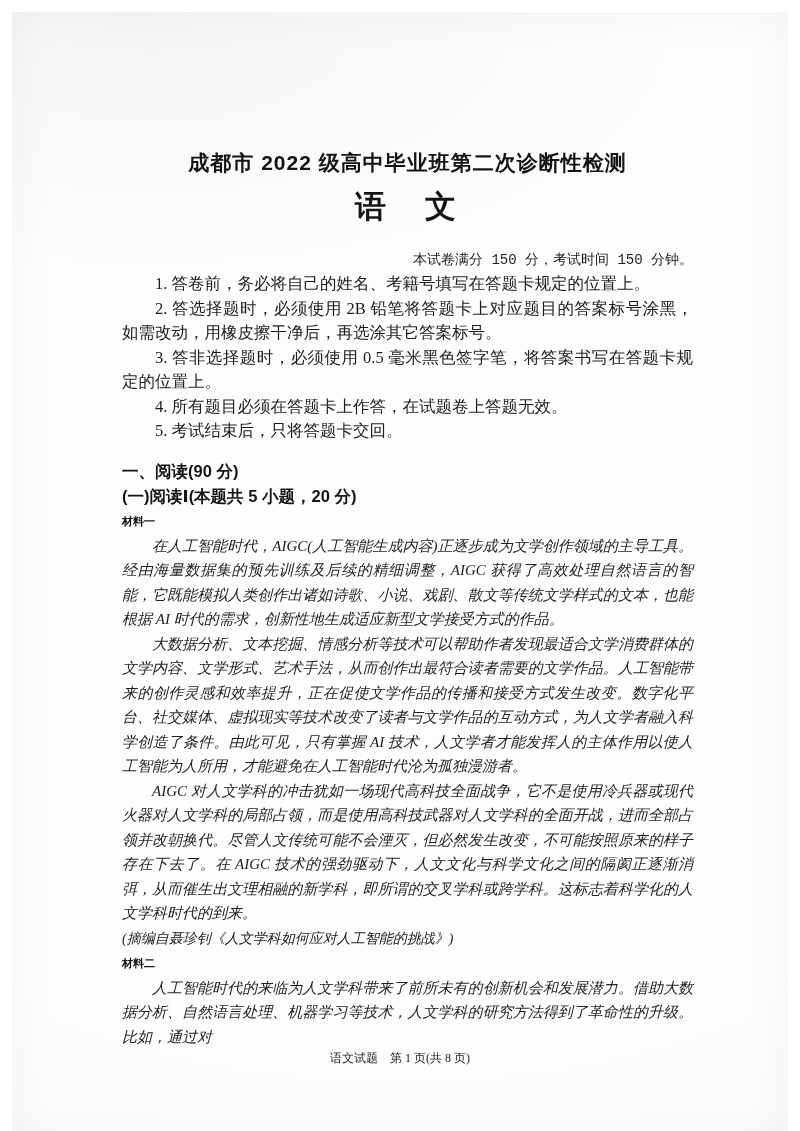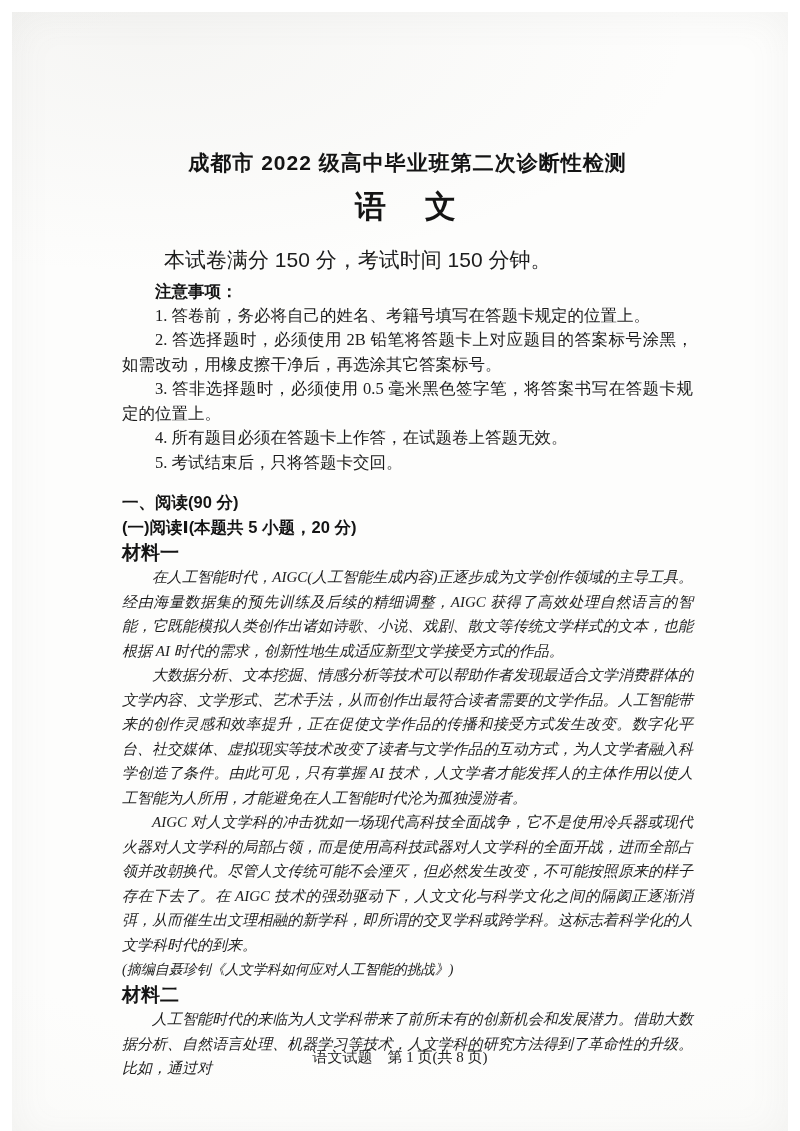--- a/index.html
+++ b/index.html
@@ -38,23 +38,24 @@
     font-family: "Liberation Sans", "DejaVu Sans", sans-serif;
     font-weight: 700;
     font-size: 31px;
     line-height: 38px;
     color: #141414;
     letter-spacing: 4px;
   }
   .exam-info {
     margin: 22px 0 0 0;
     text-indent: 2em;
-    font-family: Liberation Sans, sans-serif;
-    font-size: 21px;
+    font-family: Liberation Mono, monospace;
+    font-size: 14px;
     line-height: 24px;
+    text-align: right;
   }
   .notice-heading {
     margin: 7px 0 0 0;
     text-indent: 2em;
     font-family: "Liberation Sans", "DejaVu Sans", sans-serif;
     font-weight: 700;
     font-size: 16.5px;
     line-height: 24.5px;
     color: #141414;
   }
@@ -86,21 +87,21 @@
     margin: 0;
     text-indent: 2em;
     font-family: "Liberation Serif", "DejaVu Serif", serif;
     font-size: 16.5px;
     line-height: 25px;
   }
   .mat-label {
     margin: 0;
     font-family: "Liberation Sans", "DejaVu Sans", sans-serif;
     font-weight: 700;
-    font-size: 19px;
+    font-size: 11px;
     line-height: 25px;
     color: #141414;
   }
   .mat-para {
     margin: 0;
     text-indent: 2em;
     font-family: "Liberation Serif", "DejaVu Serif", serif;
     font-style: italic; 
     font-size: 15px;
     line-height: 24.5px;
@@ -115,37 +116,36 @@
     line-height: 25px;
     text-align: left;
   }
   .footer {
     position: absolute;
     left: 0;
     right: 0;
     bottom: 76px;
     text-align: center;
     font-family: "Liberation Serif", "DejaVu Serif", serif;
-    font-size: 15px;
+    font-size: 12px;
     color: #1c1c1c;
   }
 </style>
 </head>
 <body>
 
 <div class="page">
   <div class="content">
 
     <h1 class="title">成都市 2022 级高中毕业班第二次诊断性检测</h1>
     <h2 class="subject">语　文</h2>
 
     <p class="exam-info">本试卷满分 150 分，考试时间 150 分钟。</p>
 
     <section>
-      <p class="notice-heading">注意事项：</p>
       <p class="notice-item">1. 答卷前，务必将自己的姓名、考籍号填写在答题卡规定的位置上。</p>
       <p class="notice-item">2. 答选择题时，必须使用 2B 铅笔将答题卡上对应题目的答案标号涂黑，如需改动，用橡皮擦干净后，再选涂其它答案标号。</p>
       <p class="notice-item">3. 答非选择题时，必须使用 0.5 毫米黑色签字笔，将答案书写在答题卡规定的位置上。</p>
       <p class="notice-item">4. 所有题目必须在答题卡上作答，在试题卷上答题无效。</p>
       <p class="notice-item">5. 考试结束后，只将答题卡交回。</p>
     </section>
 
     <section>
       <p class="sec-heading">一、阅读(90 分)</p>
       <p class="sub-heading">(一)阅读Ⅰ(本题共 5 小题，20 分)</p>

